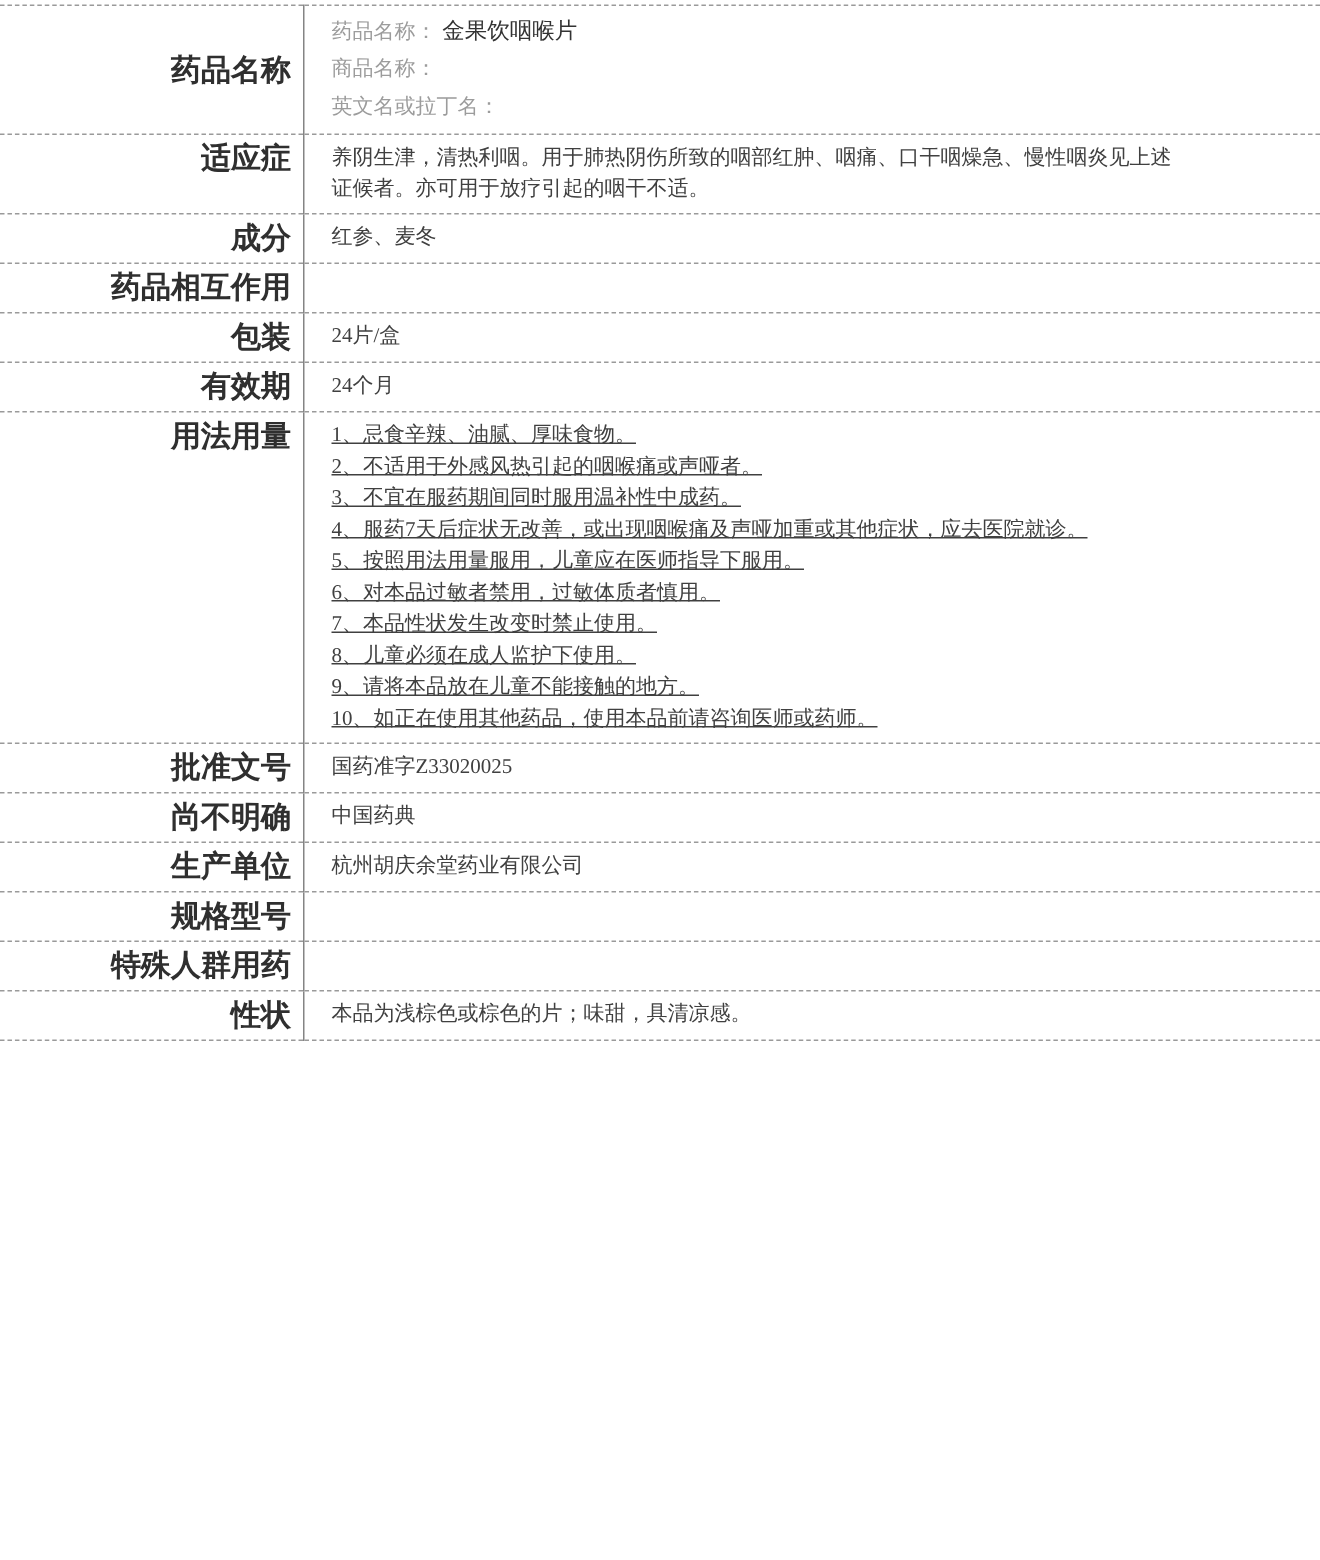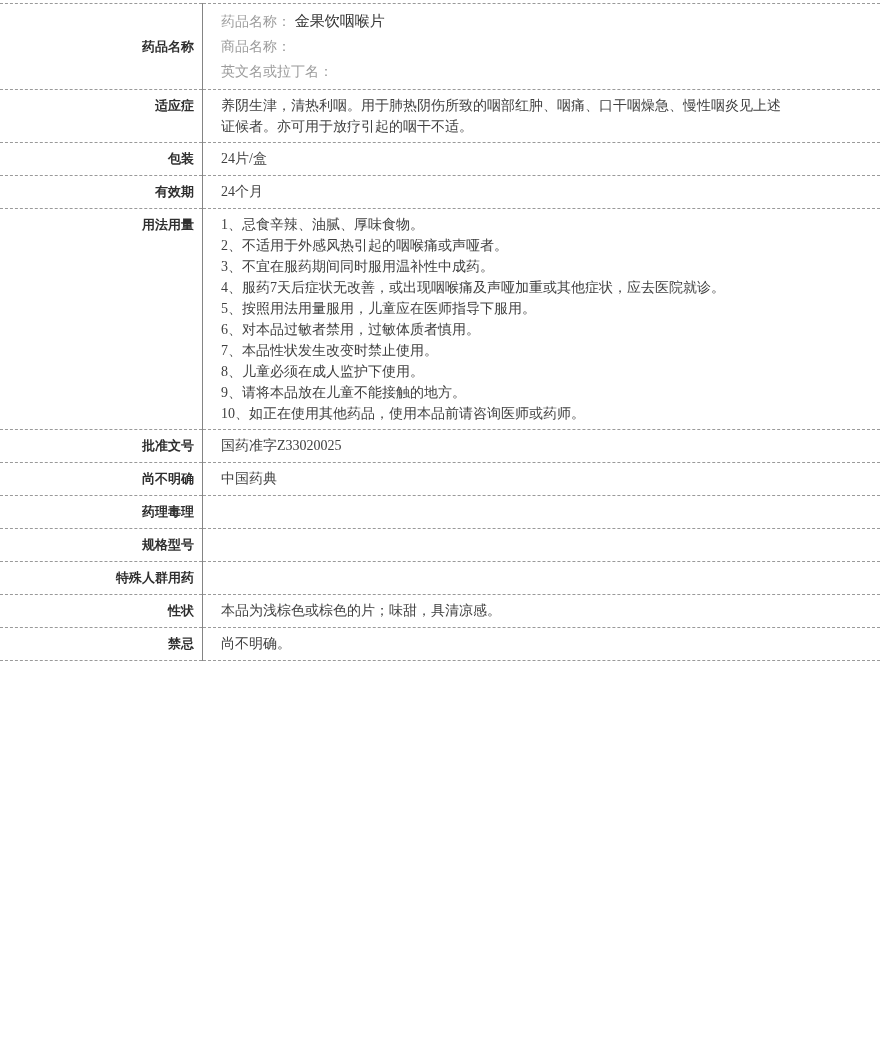--- a/index.html
+++ b/index.html
@@ -28,21 +28,21 @@
   }
   td {
     vertical-align: top;
   }
   td.label-cell {
     width: 194px;
     border-right: 1px solid #848484;
     text-align: right;
     padding: 6px 8px 6px 0;
     font-weight: bold;
-    font-size: 13px;
+    font-size: 20px;
     line-height: 20px;
     color: #2f2f2f;
   }
   td.value-cell {
     padding: 5px 28px 5px 18px;
     font-size: 14px;
     line-height: 21px;
     color: #404040;
     white-space: pre-line;
   }
@@ -56,36 +56,45 @@
   .name-line .prefix {
     color: #9c9c9c;
   }
   .name-line .val {
     color: #333333;
     font-size: 15px;
   }
   .list-item {
     line-height: 21px;
     white-space: normal;
+    text-decoration: underline;
   }
 </style>
 </head>
 <body>
 
 <div class="page">
   <table class="drug-table">
     <tbody id="rows">
         <tr class="row-name">
           <td class="label-cell">药品名称</td>
           <td class="value-cell"><div class="name-line"><span class="prefix">药品名称：</span><span class="val"> 金果饮咽喉片</span></div><div class="name-line"><span class="prefix">商品名称：</span><span class="val"></span></div><div class="name-line"><span class="prefix">英文名或拉丁名：</span><span class="val"></span></div></td>
         </tr>
         <tr>
           <td class="label-cell">适应症</td>
           <td class="value-cell">养阴生津，清热利咽。用于肺热阴伤所致的咽部红肿、咽痛、口干咽燥急、慢性咽炎见上述
 证候者。亦可用于放疗引起的咽干不适。</td>
+        </tr>
+        <tr>
+          <td class="label-cell">成分</td>
+          <td class="value-cell">红参、麦冬</td>
+        </tr>
+        <tr>
+          <td class="label-cell">药品相互作用</td>
+          <td class="value-cell"></td>
         </tr>
         <tr>
           <td class="label-cell">包装</td>
           <td class="value-cell">24片/盒</td>
         </tr>
         <tr>
           <td class="label-cell">有效期</td>
           <td class="value-cell">24个月</td>
         </tr>
         <tr>
@@ -94,34 +103,30 @@
         </tr>
         <tr>
           <td class="label-cell">批准文号</td>
           <td class="value-cell">国药准字Z33020025</td>
         </tr>
         <tr>
           <td class="label-cell">尚不明确</td>
           <td class="value-cell">中国药典</td>
         </tr>
         <tr>
-          <td class="label-cell">药理毒理</td>
-          <td class="value-cell"></td>
+          <td class="label-cell">生产单位</td>
+          <td class="value-cell">杭州胡庆余堂药业有限公司</td>
         </tr>
         <tr>
           <td class="label-cell">规格型号</td>
           <td class="value-cell"></td>
         </tr>
         <tr>
           <td class="label-cell">特殊人群用药</td>
           <td class="value-cell"></td>
         </tr>
         <tr>
           <td class="label-cell">性状</td>
           <td class="value-cell">本品为浅棕色或棕色的片；味甜，具清凉感。</td>
         </tr>
-        <tr>
-          <td class="label-cell">禁忌</td>
-          <td class="value-cell">尚不明确。</td>
-        </tr>
       </tbody>
   </table>
 </div>
 
 </body></html>

